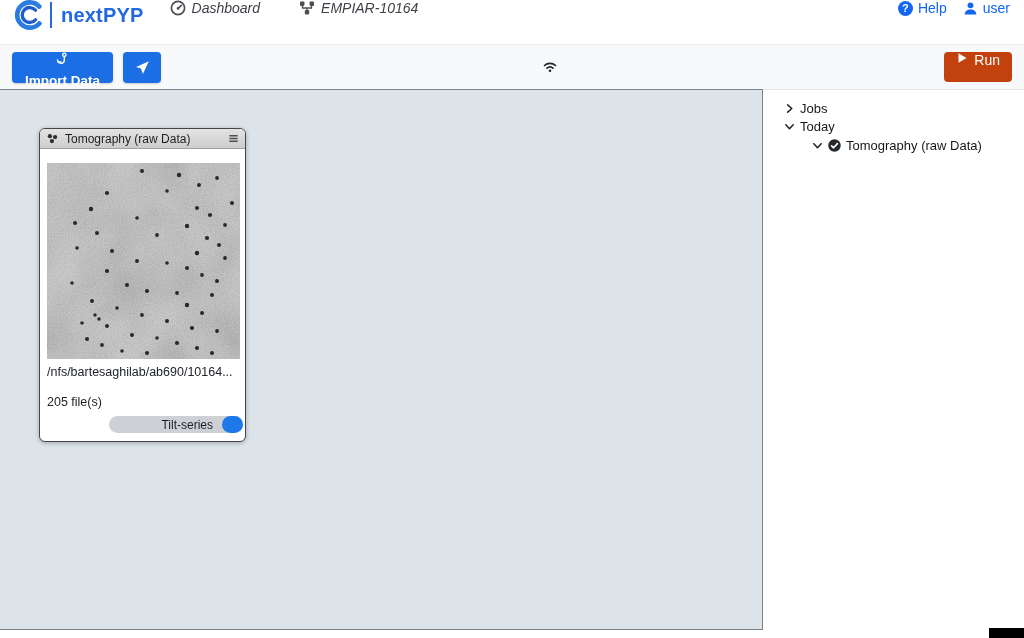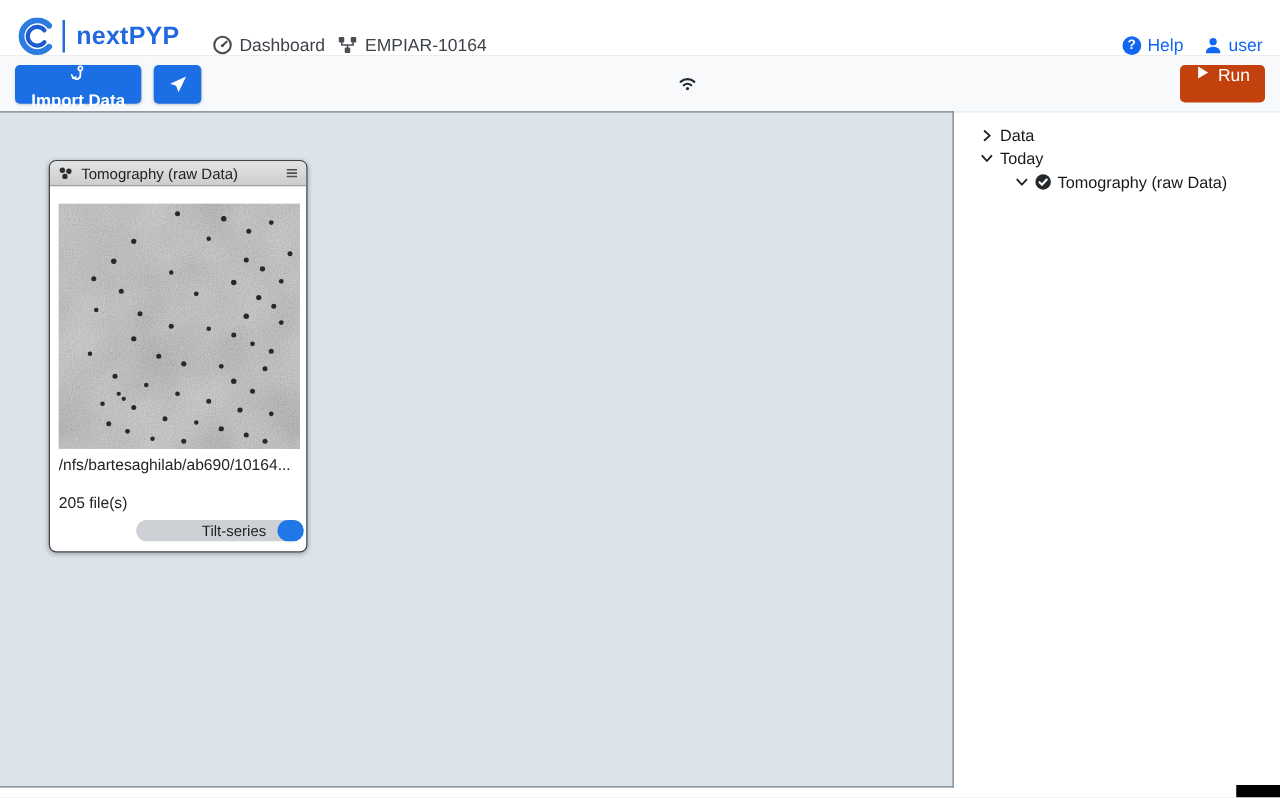--- a/index.html
+++ b/index.html
@@ -4,25 +4,25 @@
 <style>
   * { box-sizing: border-box; margin: 0; padding: 0; }
   html,body { width:1024px; height:638px; }
   body {
     font-family: "Liberation Sans", sans-serif;
     background:#fff; position:relative; overflow:hidden;
     color:#212529;
   }
   
   .navbar { height:45px; background:#fff; border-bottom:1px solid #ededf0;
-    display:flex; align-items:flex-end; padding:0 14px; }
+    display:flex; align-items:flex-start; padding:0 14px; }
   .brand { display:flex; align-items:center; }
   .brand-divider { width:2px; height:26px; background:#2a6ad8; margin:0 9px 0 6px; }
   .brand-name { font-size:20px; font-weight:bold; color:#2268e0; letter-spacing:.2px; }
-  .crumbs { display:flex; align-items:center; gap:10px; margin-left:26px; }
+  .crumbs { display:flex; align-items:center; gap:39px; margin-left:26px;font-style:italic; }
   .crumb { display:flex; align-items:center; gap:6px; font-size:14px; color:#3d4248; cursor:pointer; }
   .nav-right { margin-left:auto; display:flex; align-items:center; gap:16px; }
   .nav-link { display:flex; align-items:center; gap:5px; font-size:14px; color:#1266f1; cursor:pointer; }
   .qmark { width:15px; height:15px; border-radius:50%; background:#1266f1; color:#fff;
     font-size:11px; font-weight:bold; display:inline-flex; align-items:center; justify-content:center; }
   .qmark::before { content:"?"; }
 
   
   .toolbar { height:44px; background:#f8f9fa; display:flex; align-items:center;
     padding:0 12px; position:relative; }
@@ -289,21 +289,21 @@
   </div>
 
   <div class="jobs">
 
     <div class="tree-row ind-1">
       <span class="icon">
         <svg width="11" height="11" viewBox="0 0 12 12">
             <path d="M4 2 L8.5 6 L4 10" fill="none" stroke="#1d2125" stroke-width="1.6" stroke-linecap="round" stroke-linejoin="round"></path>
           </svg>
       </span>
-      <span>Data</span>
+      <span>Jobs</span>
     </div>
 
     <div class="tree-row ind-1">
       <span class="icon">
         <svg width="11" height="11" viewBox="0 0 12 12">
             <path d="M2 4 L6 8.5 L10 4" fill="none" stroke="#1d2125" stroke-width="1.6" stroke-linecap="round" stroke-linejoin="round"></path>
           </svg>
       </span>
       <span>Today</span>
     </div>

